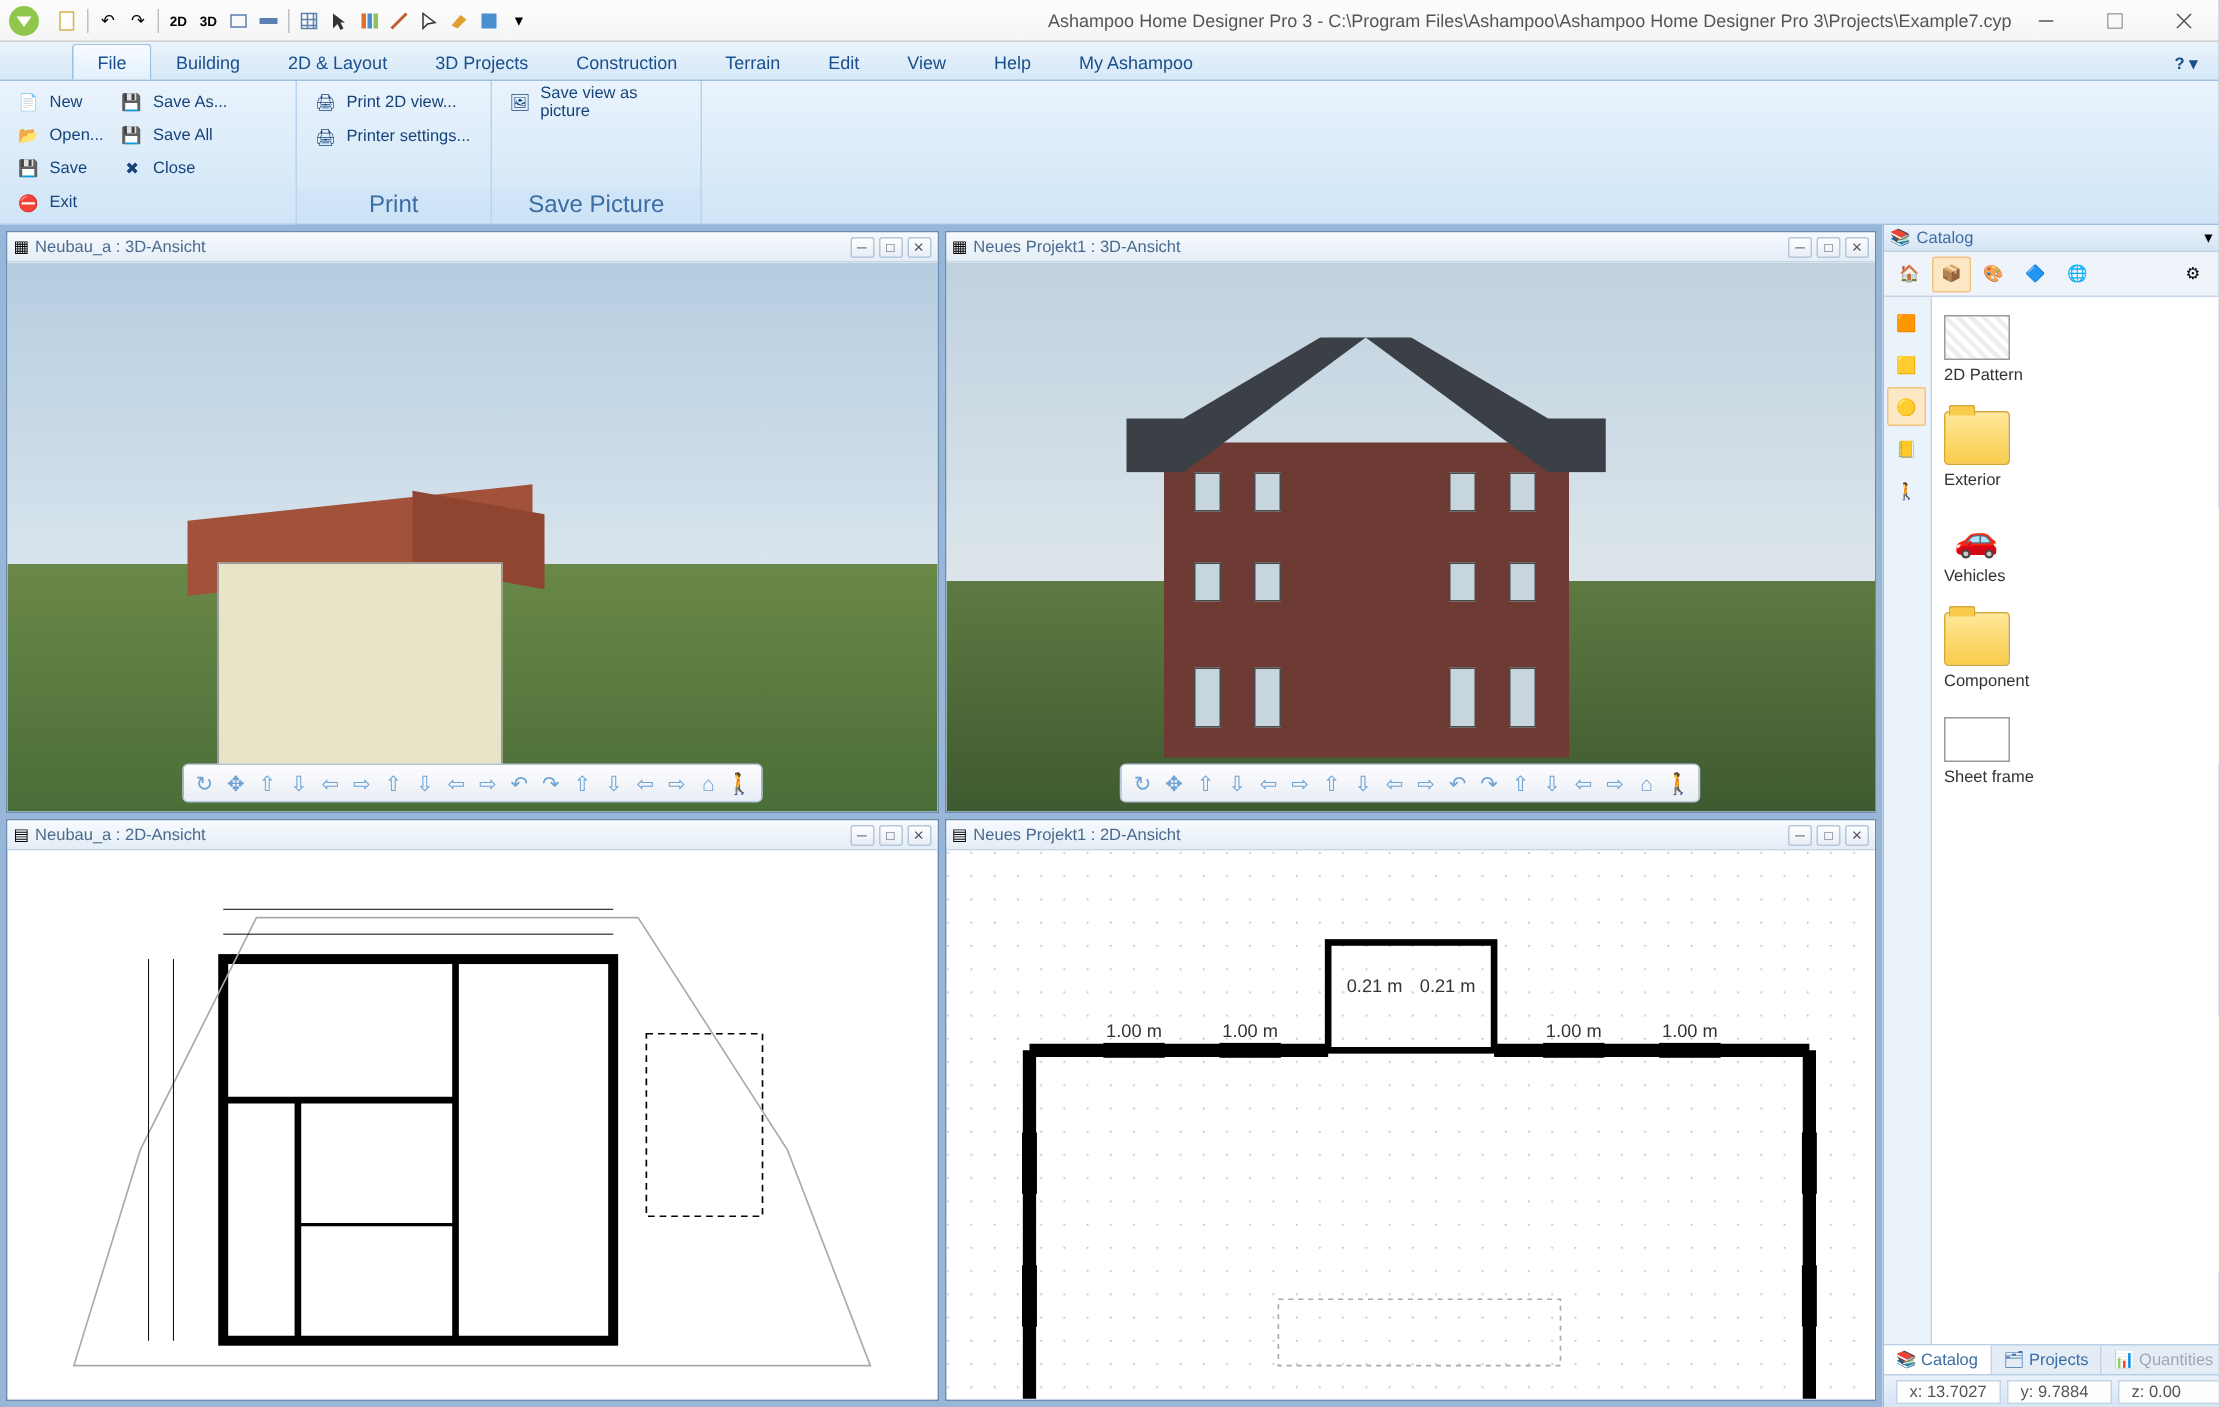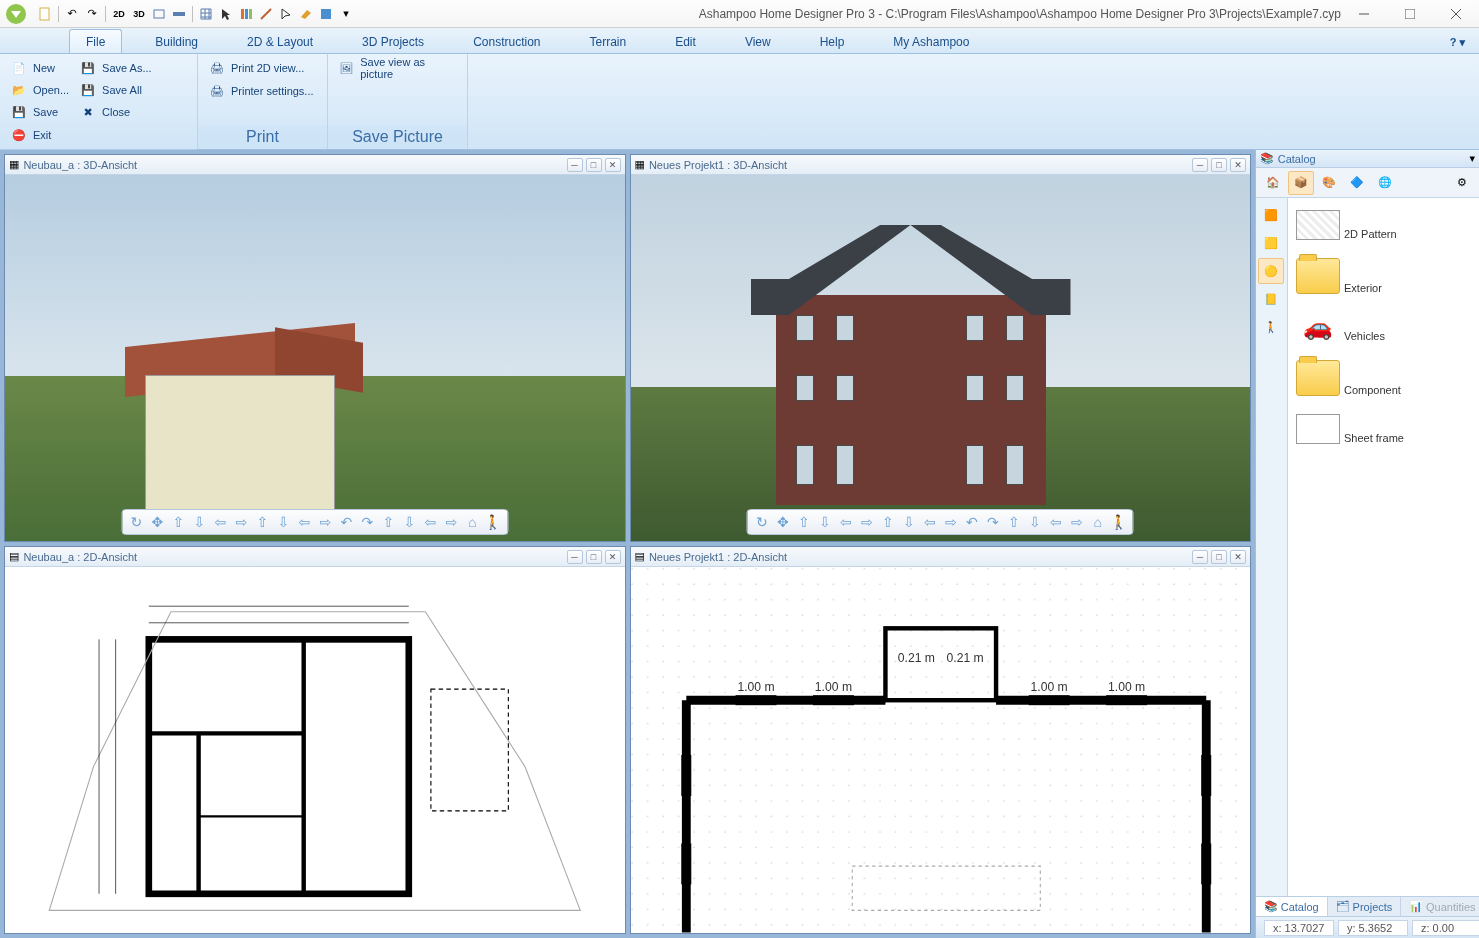--- a/index.html
+++ b/index.html
@@ -9,21 +9,21 @@
 .titlebar { height: 28px; background: linear-gradient(#fdfdfd,#f5f5f5); display: flex; align-items: center; border-bottom: 1px solid #d0d0d0; }
 .qat { display: flex; align-items: center; gap: 2px; padding-left: 4px; }
 .app-icon { width: 32px; height: 24px; display:flex; align-items:center; justify-content:center; }
 .qat-btn { width: 18px; height: 18px; display:flex; align-items:center; justify-content:center; cursor:pointer; border:1px solid transparent; }
 .qat-sep { width:1px; height:16px; background:#c0c0c0; margin:0 2px; }
 .titletext { flex:1; text-align:right; color:#555; font-size:12px; }
 .wincontrols { display:flex; }
 .winbtn { width:46px; height:28px; display:flex; align-items:center; justify-content:center; cursor:pointer; }
 
 
-.menutabs { height: 26px; background: linear-gradient(#eaf3fb,#d5e8f8); display:flex; align-items:flex-end; padding-left:69px; border-bottom:1px solid #9fbfe3;gap:17px; }
+.menutabs { height: 26px; background: linear-gradient(#eaf3fb,#d5e8f8); display:flex; align-items:flex-end; padding-left:48px; border-bottom:1px solid #9fbfe3; }
 .menutab { padding:5px 16px 4px; color:#1a4f8b; cursor:pointer; font-size:12px; }
 .menutab.active { background:linear-gradient(#f7fbff,#e3f0fb); border:1px solid #9fbfe3; border-bottom:none; border-radius:3px 3px 0 0; }
 .help-icon { margin-left:auto; margin-right:10px; padding:4px; cursor:pointer; color:#1a4f8b; font-weight:bold; }
 
 
 .ribbon { height:96px; background:linear-gradient(#e9f3fc,#d0e5f7); border-bottom:1px solid #9fbfe3; display:flex; }
 .ribgroup { border-right:1px solid #b8d4ef; display:flex; flex-direction:column; }
 .ribgroup-body { flex:1; display:flex; flex-direction:column; padding:3px 6px; gap:1px; flex-wrap:wrap; }
 .ribgroup-label { text-align:center; color:#3b6ea5; padding:2px 0 3px; font-size:16px; background:rgba(200,225,245,.4); }
 .ribitem { display:flex; align-items:center; gap:6px; padding:2px 4px; cursor:pointer; color:#15437a; height:22px; border:1px solid transparent; border-radius:2px;}
@@ -52,21 +52,21 @@
 .cat-header { height:18px; background:linear-gradient(#e9f2fb,#d5e5f5); border-bottom:1px solid #b8cfe6; display:flex; align-items:center; padding:0 4px; gap:4px;}
 .cat-header-title { color:#3b6ea5; }
 .cat-toolrow { height:30px; border-bottom:1px solid #c5d5e6; display:flex; align-items:center; gap:2px; padding:0 4px; }
 .cat-tool { width:26px; height:24px; display:flex; align-items:center; justify-content:center; cursor:pointer; border:1px solid transparent; border-radius:2px;}
 .cat-tool.active, .cat-tool:hover { background:#fde8c6; border:1px solid #f0c47e; }
 .cat-main { flex:1; display:flex; min-height:0; }
 .cat-side { width:32px; background:#eaf2fa; border-right:1px solid #c5d5e6; display:flex; flex-direction:column; gap:2px; padding:4px 2px;}
 .cat-sidebtn { width:26px; height:26px; display:flex; align-items:center; justify-content:center; cursor:pointer; border:1px solid transparent; border-radius:2px;}
 .cat-sidebtn.active { background:#fde8c6; border:1px solid #f0c47e; }
 .cat-items { flex:1; overflow-y:auto; background:#fff; padding:8px 4px; display:flex; flex-direction:column; align-items:center; gap:10px;}
-.cat-item { display:flex; flex-direction:row; align-items:flex-end; gap:4px; cursor:pointer; width:100%; padding:4px; }
+.cat-item { display:flex; flex-direction:column; align-items:flex-start; gap:4px; cursor:pointer; width:100%; padding:4px; }
 .folder { width:44px; height:36px; background:linear-gradient(#ffe89a,#f9cd4b); border:1px solid #d4a836; border-radius:3px; position:relative;}
 .folder::before { content:''; position:absolute; top:-5px; left:2px; width:16px; height:6px; background:#f9cd4b; border:1px solid #d4a836; border-bottom:none; border-radius:2px 2px 0 0;}
 .cat-item-label { color:#333; font-size:11px; text-align:center; }
 .cat-bottomtabs { height:20px; border-top:1px solid #b8cfe6; display:flex; background:#e4edf6;}
 .cat-btab { padding:2px 8px; display:flex; align-items:center; gap:3px; border-right:1px solid #c5d5e6; cursor:pointer; color:#3b6ea5; font-size:11px;}
 .cat-btab.active { background:#fff; }
 .cat-btab.disabled { color:#a0a8b2; }
 
 
 .statusbar { height:22px; background:linear-gradient(#e9f2fb,#d5e5f5); border-top:1px solid #b8cfe6; display:flex; align-items:center; justify-content:flex-end; padding:0 8px; gap:4px;}
@@ -474,17 +474,17 @@
           </div>
       </div>
     </div>
     <div class="cat-bottomtabs">
       <div class="cat-btab active">📚 <span>Catalog</span></div>
       <div class="cat-btab">🗂 <span>Projects</span></div>
       <div class="cat-btab disabled">📊 <span>Quantities</span></div>
     </div>
     <div class="statusbar" style="justify-content:flex-start;">
       <div class="statcell">x: 13.7027</div>
-      <div class="statcell">y: 5.3652</div>
+      <div class="statcell">y: 9.7884</div>
       <div class="statcell">z: 0.00</div>
     </div>
   </div>
 </div>
 
 </body></html>

